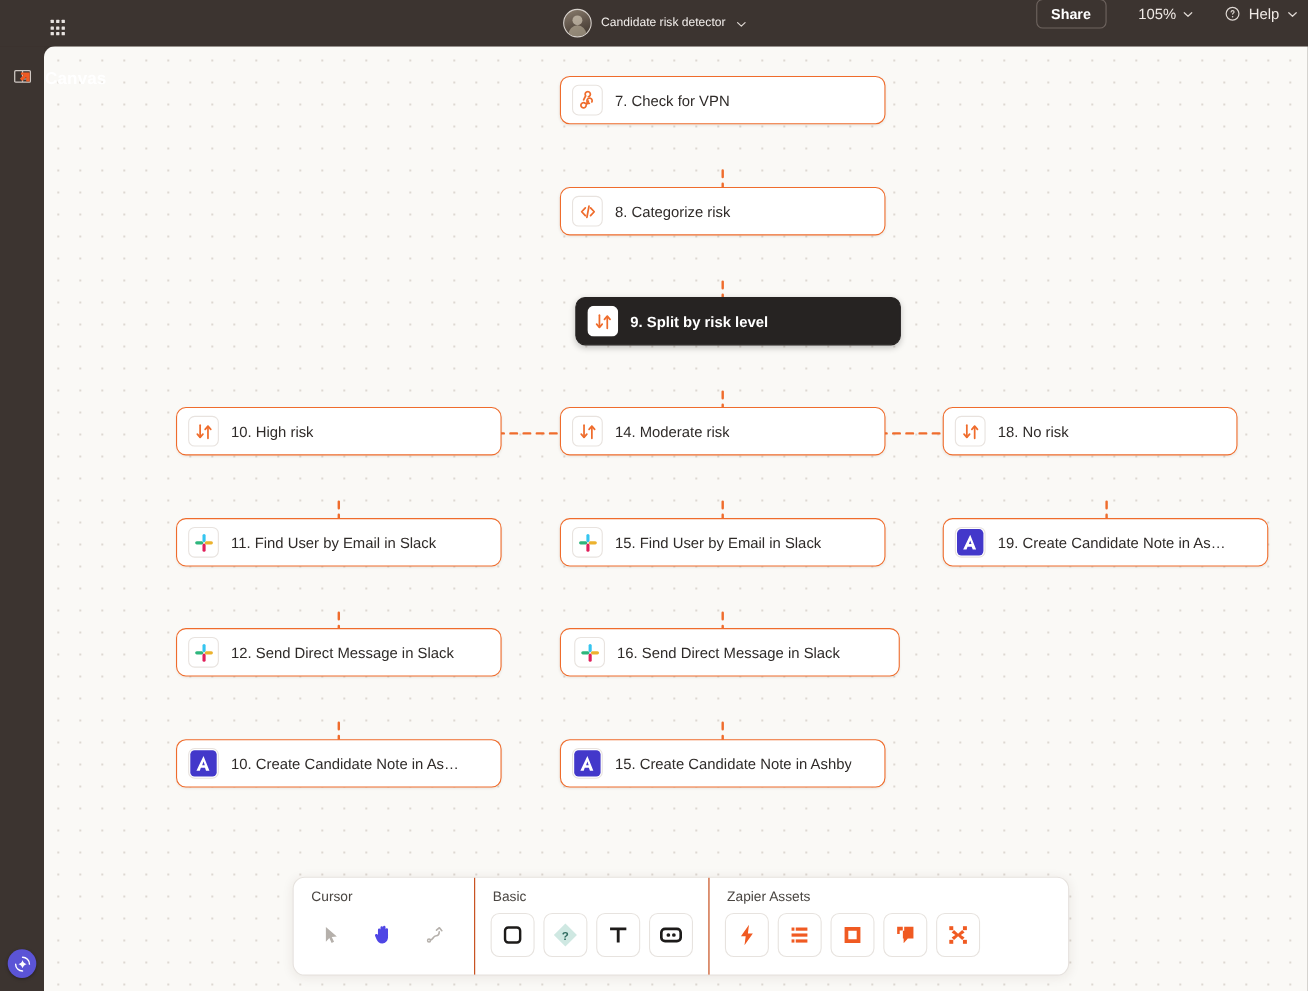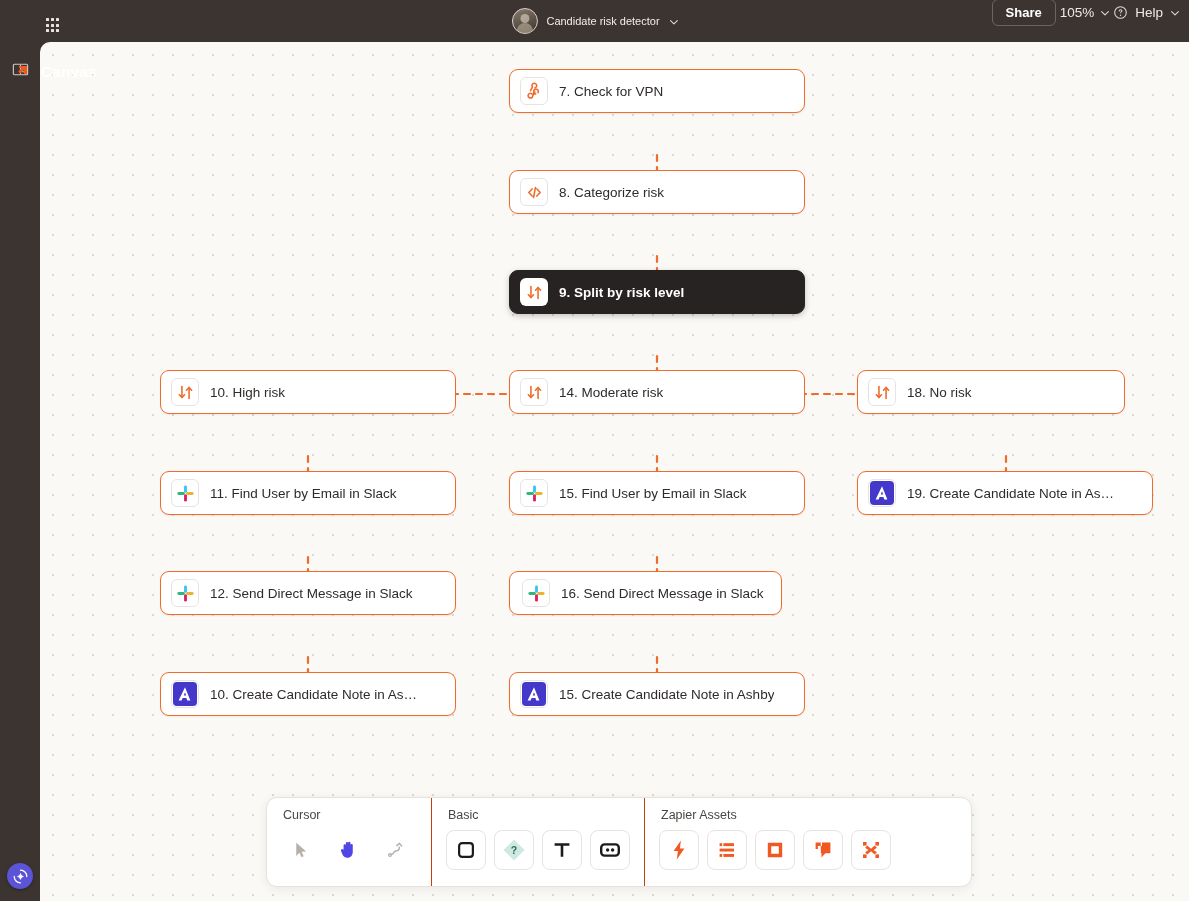--- a/index.html
+++ b/index.html
@@ -47,21 +47,21 @@
     content:""; position:absolute; left:50%; top:58%; transform:translate(-50%,0);
     width:16px; height:12px; border-radius:8px 8px 0 0; background:#cbbfa8; opacity:.55;
   }
   .avatar::before {
     content:""; position:absolute; left:50%; top:20%; transform:translateX(-50%);
     width:9px; height:9px; border-radius:50%; background:#e3d8c6; opacity:.6;
   }
   .doc-title { color: #f2eeeb; font-size: 11px; }
   .tb-right {
     position: absolute; right: 10px; top: 0; height: 24px;
-    display: flex; align-items: center; gap: 4px;
+    display: flex; align-items: center; gap: 29px;
   }
   .share-btn {
     border: 1px solid #6e645f; border-radius: 6px; padding: 5px 13px;
     color: #ffffff; font-size: 13px; font-weight: 700; background: transparent; cursor: pointer;
   }
   .zoom-ctl, .help-ctl {
     display: flex; align-items: center; gap: 6px; color: #efe9e5; font-size: 13.5px; cursor: pointer;
   }
   .help-ctl { gap: 7px; }
   .chev { width: 9px; height: 9px; }
@@ -108,20 +108,21 @@
     padding: 0 10px;
     gap: 11px;
     cursor: pointer;
     box-shadow: 0 1px 2px rgba(60,40,20,.07);
     z-index: 5;
   }
   .node.selected {
     background: #262322;
     border-color: #262322;
     box-shadow: 0 2px 6px rgba(0,0,0,.22);
+    margin-left: 14px;
   }
   .node-icon {
     width: 28px; height: 28px; flex: none;
     border-radius: 6px; background: #ffffff;
     border: 1px solid #e8e3df;
     display: flex; align-items: center; justify-content: center;
     overflow: hidden;
   }
   .node.selected .node-icon { border-color: transparent; }
   .node-label {
@@ -374,21 +375,21 @@
       <g>
         <rect x="10.2" y="1.8" width="3.6" height="9.4" rx="1.8" fill="#36c5f0"></rect>
         <rect x="1.8" y="10.2" width="9.4" height="3.6" rx="1.8" fill="#2eb67d"></rect>
         <rect x="12.8" y="10.2" width="9.4" height="3.6" rx="1.8" fill="#ecb22e"></rect>
         <rect x="10.2" y="12.8" width="3.6" height="9.4" rx="1.8" fill="#e01e5a"></rect>
       </g>
     </svg>
   </span>
           <span class="node-label">12. Send Direct Message in Slack</span>
         </div>
-        <div class="node" style="left: 469px; top: 529px; width: 273px; padding-left: 12px;">
+        <div class="node" style="left: 469px; top: 529px; width: 309px; padding-left: 12px;">
           <span class="node-icon">
     <svg width="19" height="19" viewBox="0 0 24 24">
       <g>
         <rect x="10.2" y="1.8" width="3.6" height="9.4" rx="1.8" fill="#36c5f0"></rect>
         <rect x="1.8" y="10.2" width="9.4" height="3.6" rx="1.8" fill="#2eb67d"></rect>
         <rect x="12.8" y="10.2" width="9.4" height="3.6" rx="1.8" fill="#ecb22e"></rect>
         <rect x="10.2" y="12.8" width="3.6" height="9.4" rx="1.8" fill="#e01e5a"></rect>
       </g>
     </svg>
   </span>

